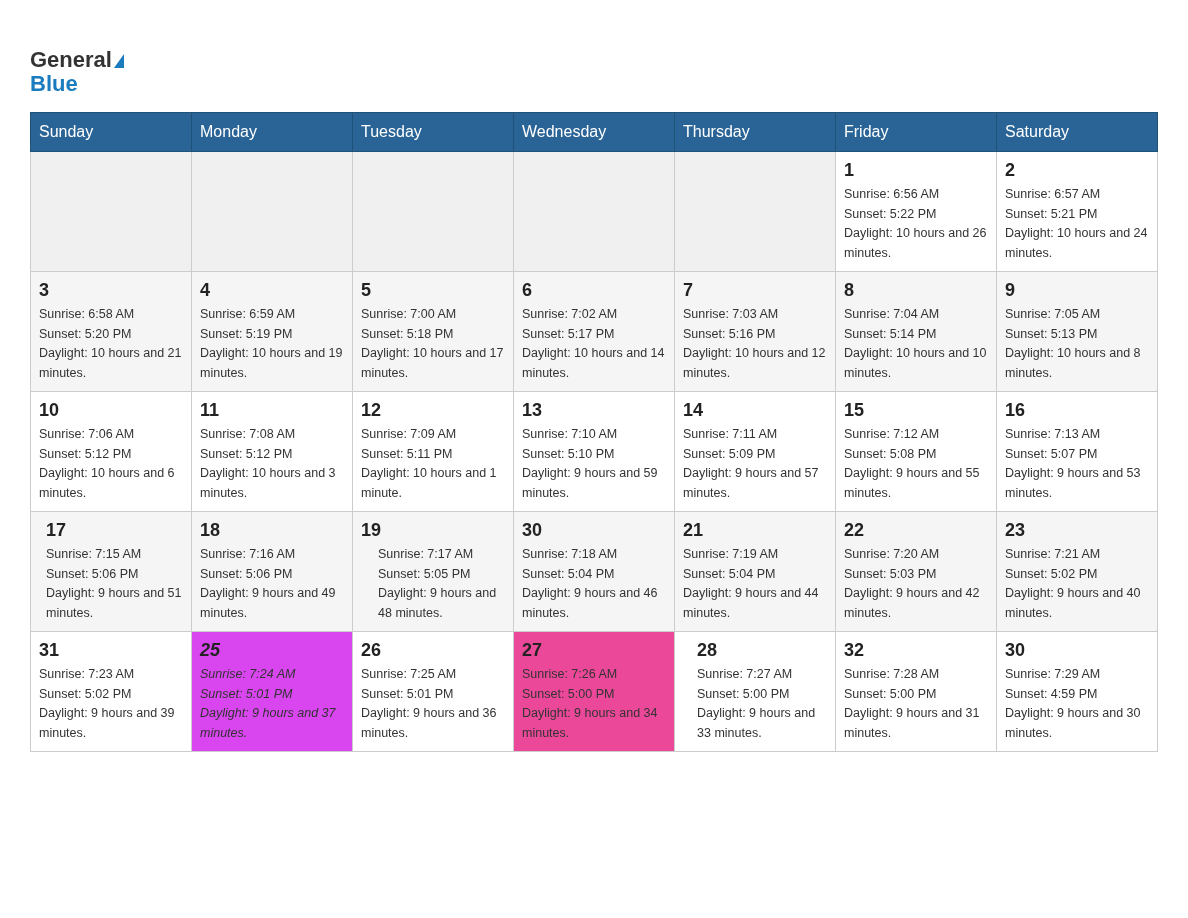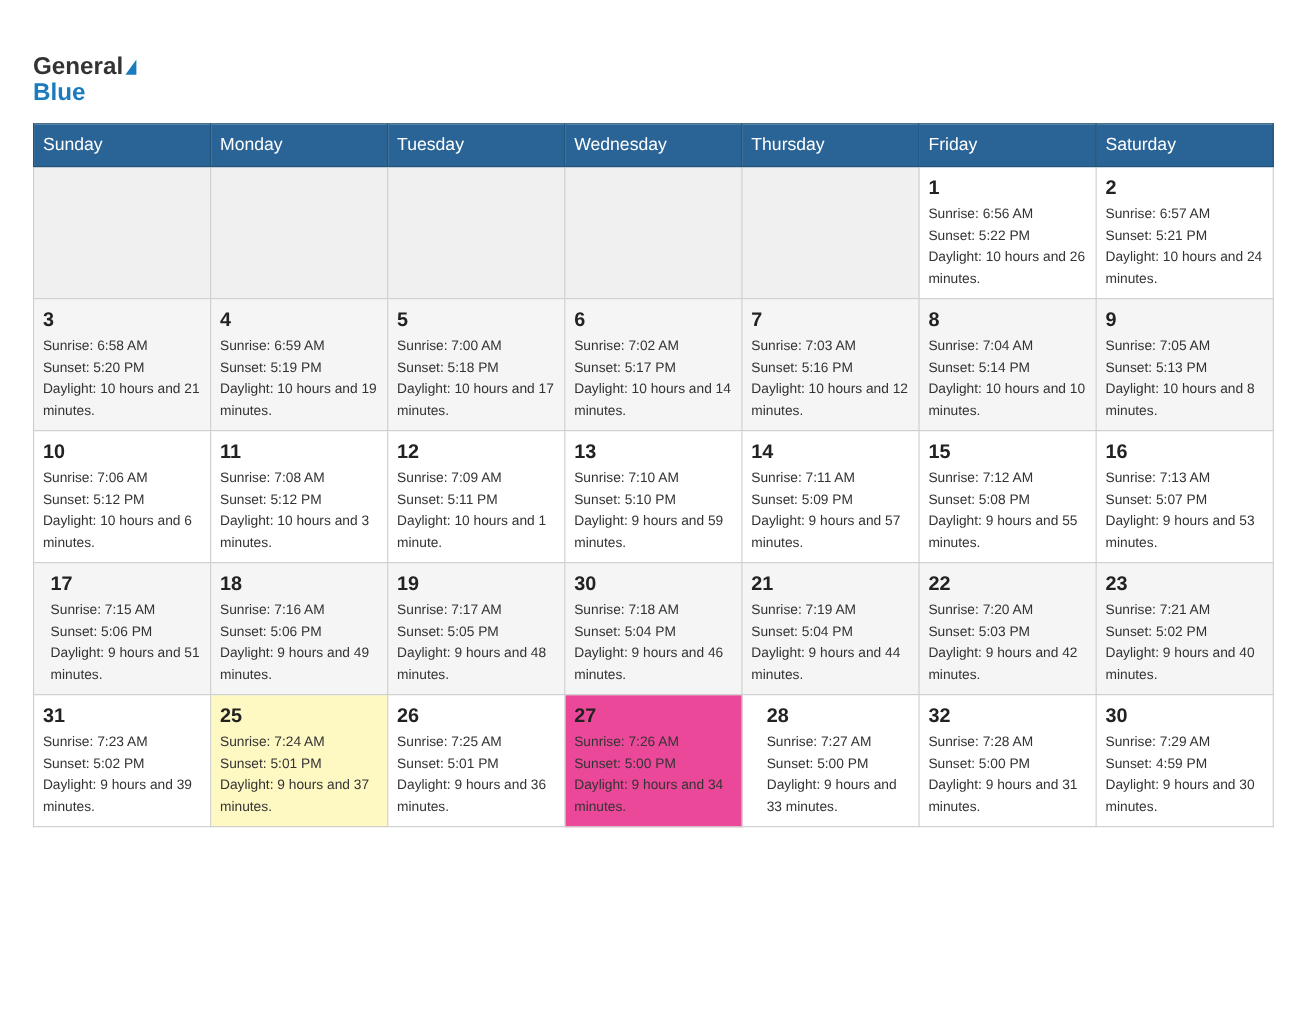--- a/index.html
+++ b/index.html
@@ -244,21 +244,21 @@
 Daylight: 9 hours and 51 minutes.</div>
         </td>
         <td style="background: rgb(245, 245, 245);">
           <span class="day-number">18</span>
           <div class="day-info" style="white-space: pre-line;">Sunrise: 7:16 AM
 Sunset: 5:06 PM
 Daylight: 9 hours and 49 minutes.</div>
         </td>
         <td style="background: rgb(245, 245, 245);">
           <span class="day-number">19</span>
-          <div class="day-info" style="white-space: pre-line;">Sunrise: 7:17 AM
+          <div class="day-info" style="white-space: pre-line; margin-left: 17px;">Sunrise: 7:17 AM
 Sunset: 5:05 PM
 Daylight: 9 hours and 48 minutes.</div>
         </td>
         <td style="background: rgb(245, 245, 245);">
           <span class="day-number">30</span>
           <div class="day-info" style="white-space: pre-line;">Sunrise: 7:18 AM
 Sunset: 5:04 PM
 Daylight: 9 hours and 46 minutes.</div>
         </td>
         <td style="background: rgb(245, 245, 245);">
@@ -280,21 +280,21 @@
 Daylight: 9 hours and 40 minutes.</div>
         </td>
       </tr>
       <tr>
         <td style="background: rgb(255, 255, 255);">
           <span class="day-number">31</span>
           <div class="day-info" style="white-space: pre-line;">Sunrise: 7:23 AM
 Sunset: 5:02 PM
 Daylight: 9 hours and 39 minutes.</div>
         </td>
-        <td style="background: #fef9c3;">
+        <td style="background: #d946ef; font-style: italic;">
           <span class="day-number">25</span>
           <div class="day-info" style="white-space: pre-line;">Sunrise: 7:24 AM
 Sunset: 5:01 PM
 Daylight: 9 hours and 37 minutes.</div>
         </td>
         <td style="background: rgb(255, 255, 255);">
           <span class="day-number">26</span>
           <div class="day-info" style="white-space: pre-line;">Sunrise: 7:25 AM
 Sunset: 5:01 PM
 Daylight: 9 hours and 36 minutes.</div>

